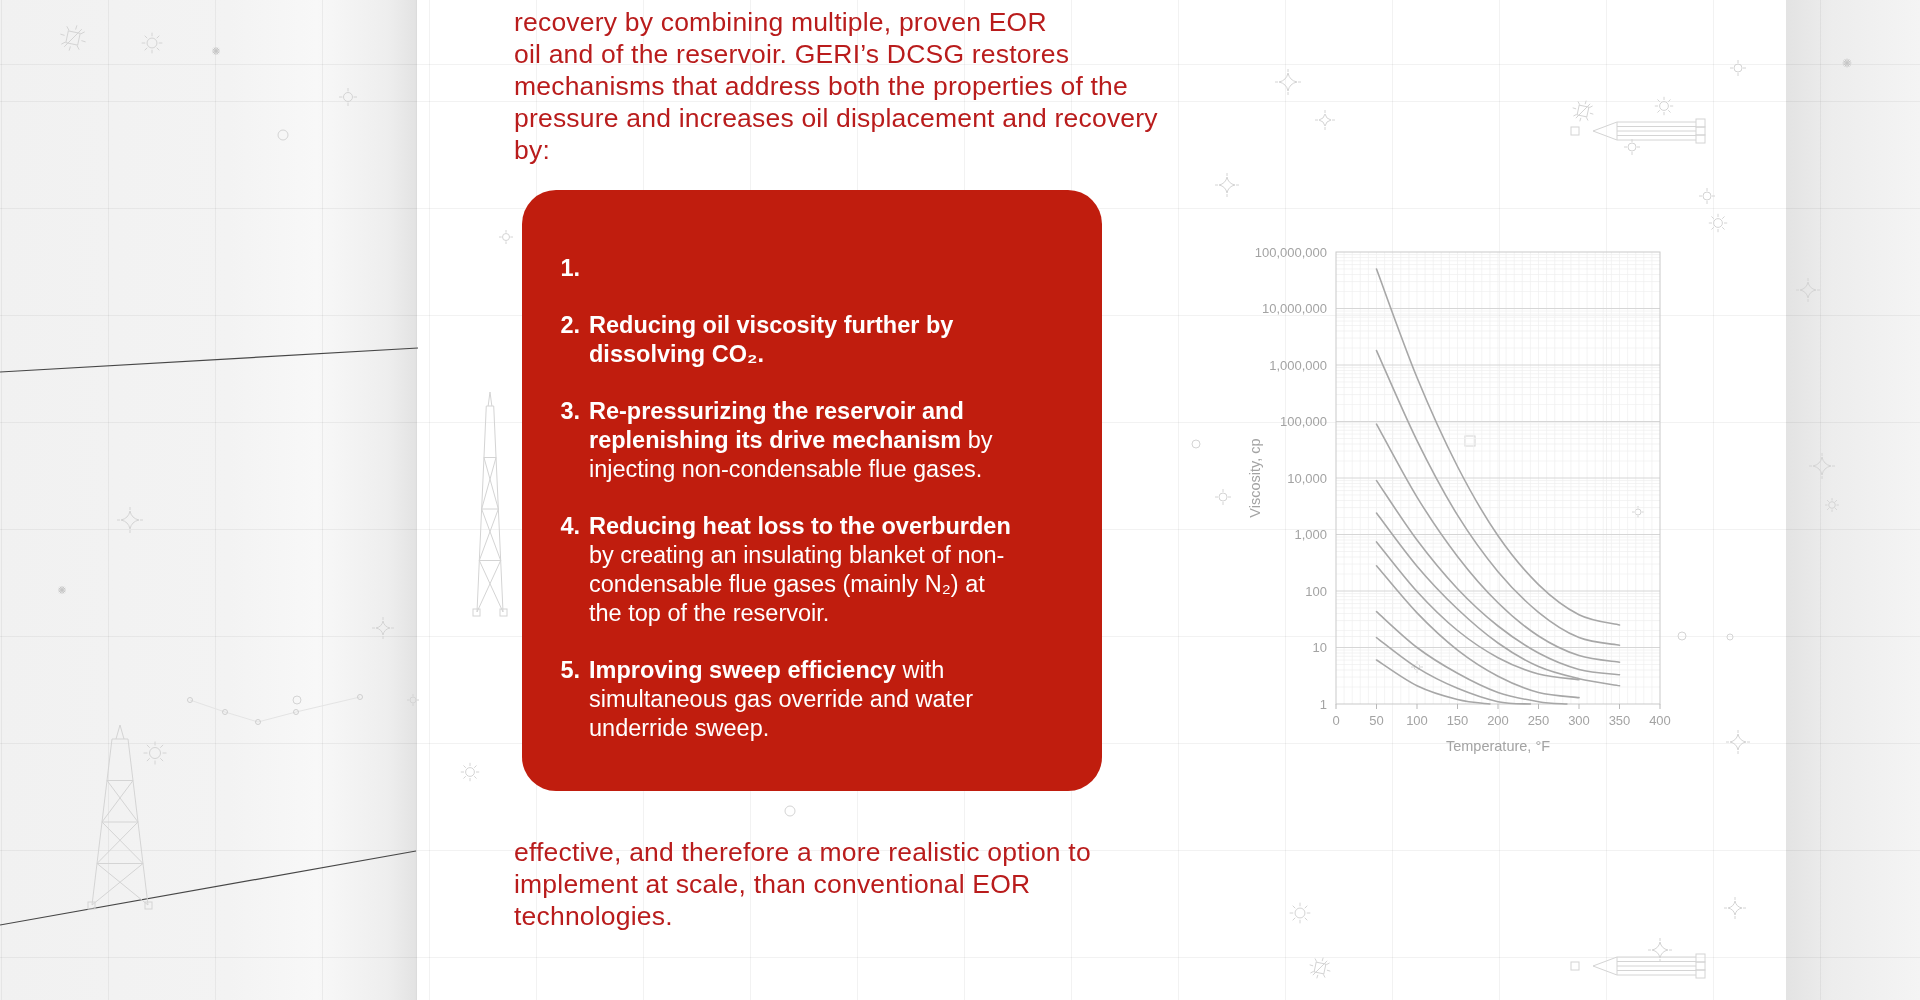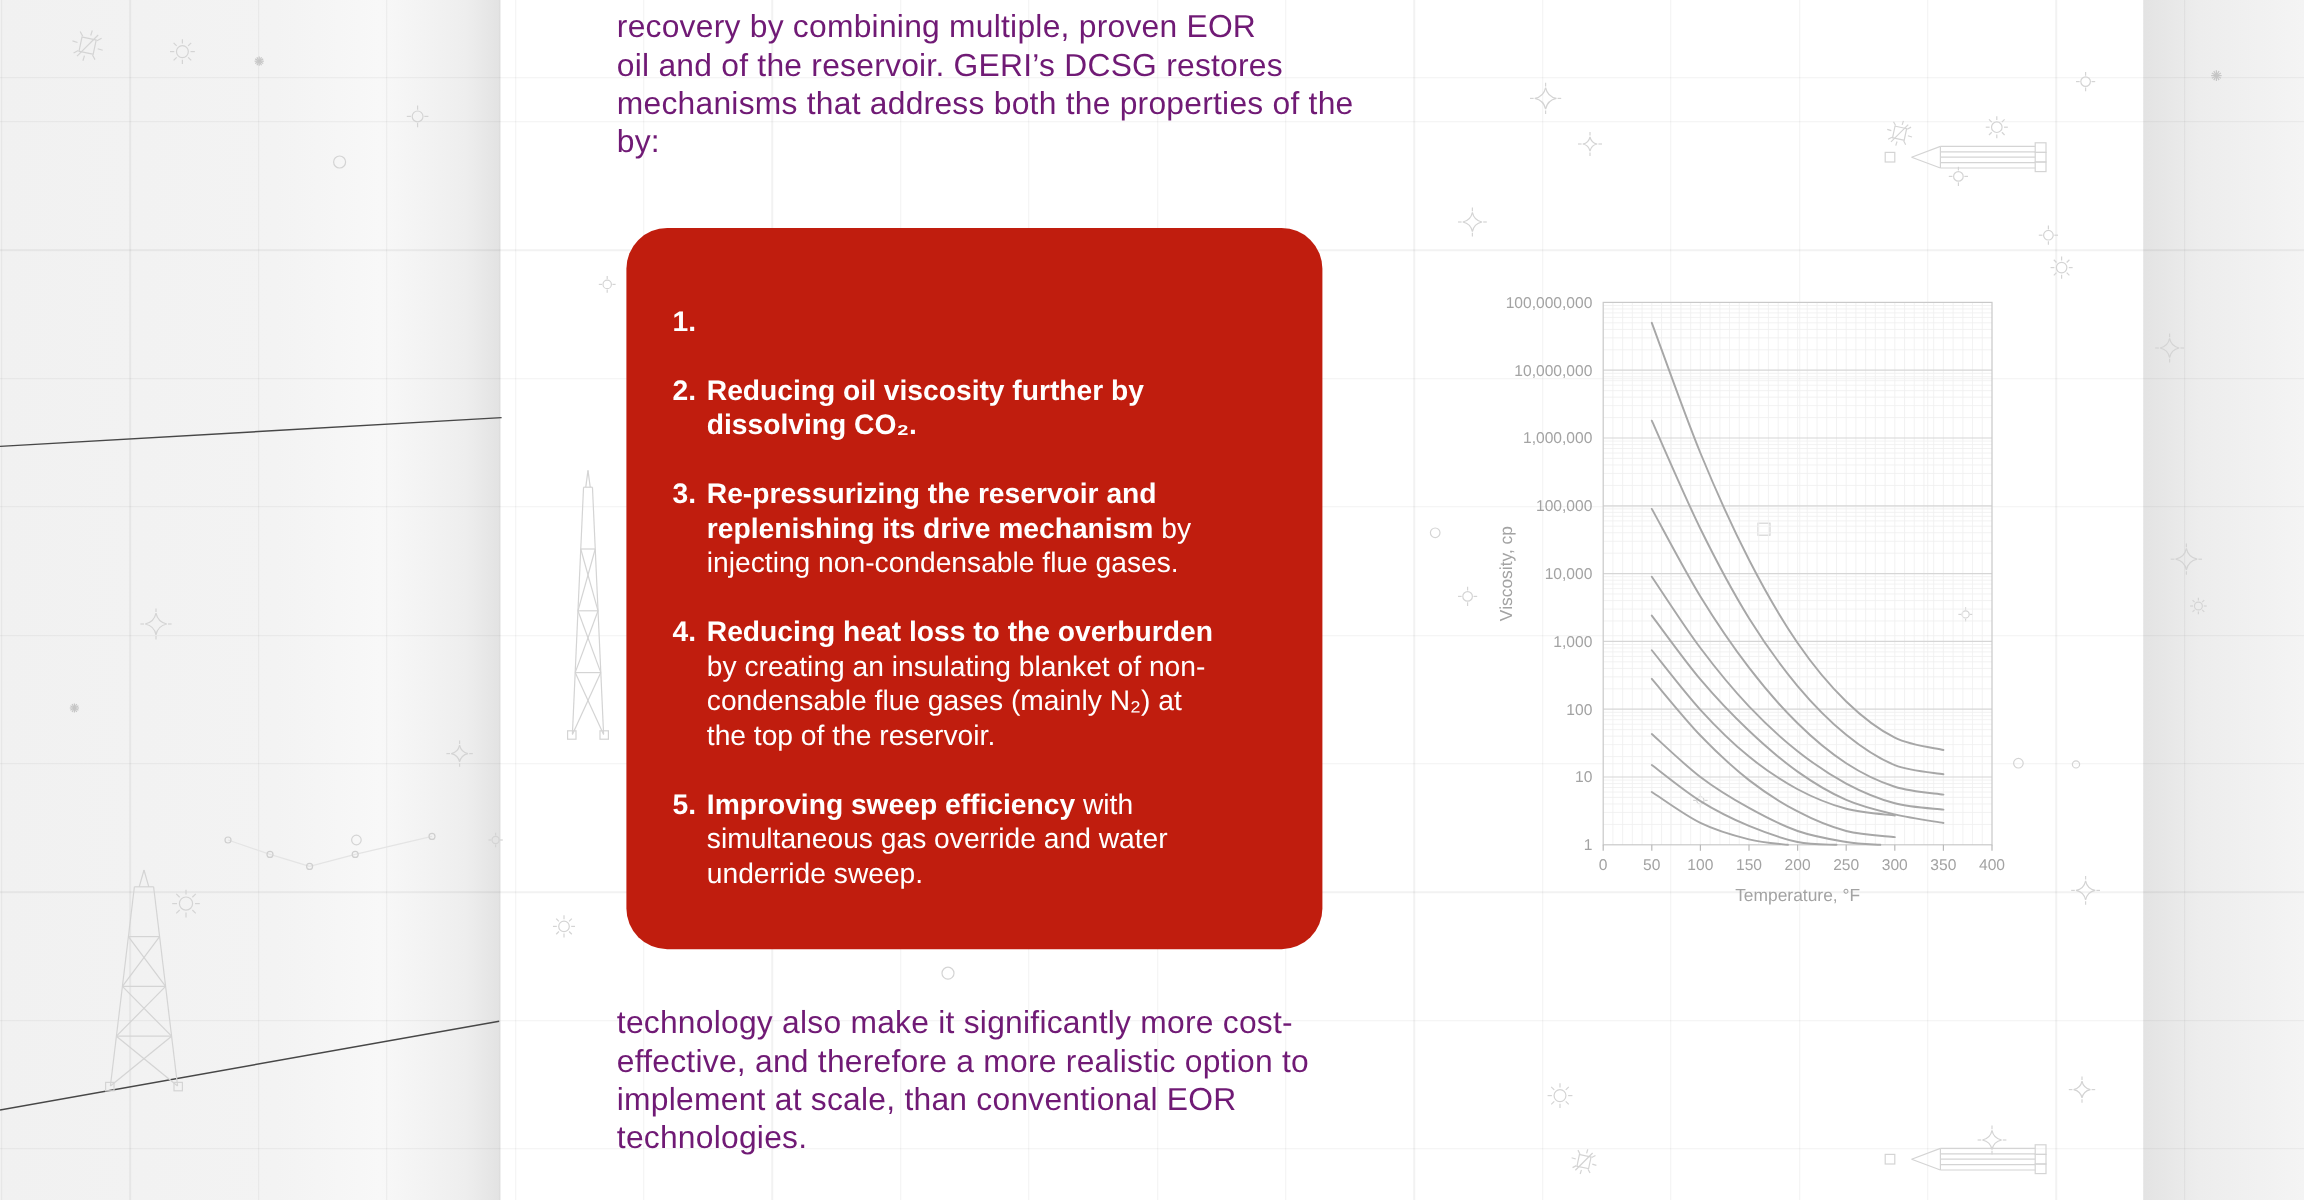--- a/index.html
+++ b/index.html
@@ -9,21 +9,21 @@
   .band-left{left:0;width:417px;
     background:linear-gradient(90deg,#f1f1f1 0%,#f3f3f3 55%,#f8f8f8 76%,#eeeeee 93%,#e3e3e3 99.6%,#d9d9d9 100%);}
   .band-right{left:1786px;width:134px;
     background:linear-gradient(90deg,#e3e3e3 0%,#ededed 35%,#f4f4f4 100%);}
   .grid-layer{position:absolute;inset:0;
     background-image:
       repeating-linear-gradient(to right, rgba(0,0,0,0.05) 0 1px, transparent 1px 107px),
       repeating-linear-gradient(to bottom, rgba(0,0,0,0.05) 0 1px, transparent 1px 107px);
     background-position:1px 101px;}
   .decor-svg{position:absolute;left:0;top:0;}
-  .para{position:absolute;color:#701a75;font-size:26.5px;line-height:32px;letter-spacing:0.2px;}
+  .para{position:absolute;color:#b91c1c;font-size:26.5px;line-height:32px;letter-spacing:0.2px;}
   .para-intro{left:514px;top:6px;width:700px;}
   .para-outro{left:514px;top:836px;width:700px;}
   .redcard{position:absolute;left:522px;top:190px;width:580px;height:601px;
     border-radius:34px;}
   .mech-list{margin:0;padding:64px 84px 0 30px;list-style:none;color:#ffffff;}
   .mech-item{display:flex;margin-bottom:28px;font-size:23.5px;line-height:29px;}
   .mech-num{flex:none;width:28px;text-align:right;font-weight:bold;margin-right:9px;}
   .mech-bold{font-weight:bold;}
   .chart-svg{position:absolute;left:1230px;top:235px;}
   .chart-svg text{font-family:"Liberation Sans",sans-serif;}
@@ -411,20 +411,21 @@
         <circle cx="258" cy="722" r="2.5" fill="none" stroke="#cfcfcf" stroke-width="1"></circle>
         <circle cx="296" cy="712" r="2.5" fill="none" stroke="#cfcfcf" stroke-width="1"></circle>
         <circle cx="360" cy="697" r="2.5" fill="none" stroke="#cfcfcf" stroke-width="1"></circle>
       </g>
     </svg>
 
   <div id="introPara" class="para para-intro">
       <div>recovery by combining multiple, proven EOR</div>
       <div>oil and of the reservoir. GERI’s DCSG restores</div>
       <div>mechanisms that address both the properties  of the</div>
+      <div>pressure and increases oil displacement and recovery</div>
       <div>by:</div>
     </div>
 
   <div class="redcard" style="background: rgb(192, 29, 14);">
     <ol id="mechList" class="mech-list">
   <li class="mech-item">
     <span class="mech-num">1.</span>
   </li>
 
   <li class="mech-item">
@@ -596,18 +597,17 @@
       <path d="M146.5,245.58529821667815C153.3,255.5 173.5,287.0 187.0,305.0C200.5,323.0 214.0,339.3 227.5,353.7C241.0,368.0 254.5,380.3 268.0,391.0C281.5,401.7 295.0,410.7 308.5,418.0C322.0,425.2 335.5,430.8 349.0,434.4C362.5,438.0 382.8,438.8 389.5,439.7" fill="none" stroke="#a7a7a7" stroke-width="1.6" stroke-linecap="round"></path>
       <path d="M146.5,278.01806484329427C153.3,286.9 173.5,315.2 187.0,331.2C200.5,347.2 214.0,361.2 227.5,374.0C241.0,386.8 254.5,398.4 268.0,408.0C281.5,417.6 295.0,425.6 308.5,431.6C322.0,437.5 335.5,440.5 349.0,443.7C362.5,446.9 382.8,449.6 389.5,450.8" fill="none" stroke="#a7a7a7" stroke-width="1.6" stroke-linecap="round"></path>
       <path d="M146.5,306.8884078351998C153.3,315.2 173.5,341.7 187.0,356.5C200.5,371.3 214.0,384.5 227.5,395.5C241.0,406.5 254.5,415.4 268.0,422.7C281.5,429.9 295.0,435.3 308.5,439.0C322.0,442.6 342.3,443.7 349.0,444.6" fill="none" stroke="#a7a7a7" stroke-width="1.6" stroke-linecap="round"></path>
       <path d="M146.5,330.73557122916463C153.3,338.6 173.5,363.8 187.0,377.9C200.5,391.9 214.0,404.5 227.5,415.1C241.0,425.6 254.5,434.2 268.0,441.2C281.5,448.3 295.0,453.9 308.5,457.5C322.0,461.0 342.3,461.7 349.0,462.6" fill="none" stroke="#a7a7a7" stroke-width="1.6" stroke-linecap="round"></path>
       <path d="M146.5,376.70903225975337C153.3,382.7 173.5,402.2 187.0,412.5C200.5,422.8 214.0,430.8 227.5,438.3C241.0,445.8 254.5,452.7 268.0,457.5C281.5,462.2 297.0,464.7 308.5,466.7C320.0,468.6 332.1,468.6 336.9,469.0" fill="none" stroke="#a7a7a7" stroke-width="1.6" stroke-linecap="round"></path>
       <path d="M146.5,402.550843863354C153.3,407.6 173.5,424.2 187.0,432.6C200.5,441.1 214.0,447.6 227.5,453.3C241.0,458.9 255.8,464.0 268.0,466.7C280.1,469.3 295.0,468.6 300.4,469.0" fill="none" stroke="#a7a7a7" stroke-width="1.6" stroke-linecap="round"></path>
       <path d="M146.5,425.0344543533241C153.3,429.3 173.5,444.2 187.0,450.8C200.5,457.4 215.3,461.5 227.5,464.5C239.7,467.6 254.5,468.3 259.9,469.0" fill="none" stroke="#a7a7a7" stroke-width="1.6" stroke-linecap="round"></path>
     </svg>
 
   <div id="outroPara" class="para para-outro">
-      <div>technology also make it significantly more cost-</div>
       <div>effective, and therefore a more realistic option to</div>
       <div>implement at scale, than conventional EOR</div>
       <div>technologies.</div>
     </div>
 </div>
 
 </body></html>

